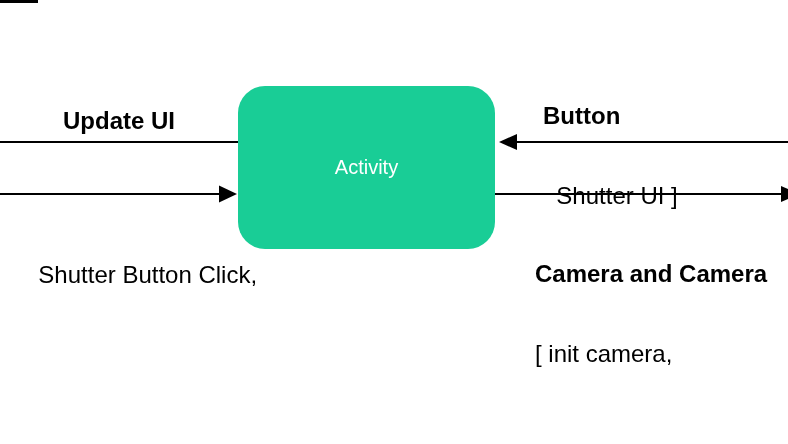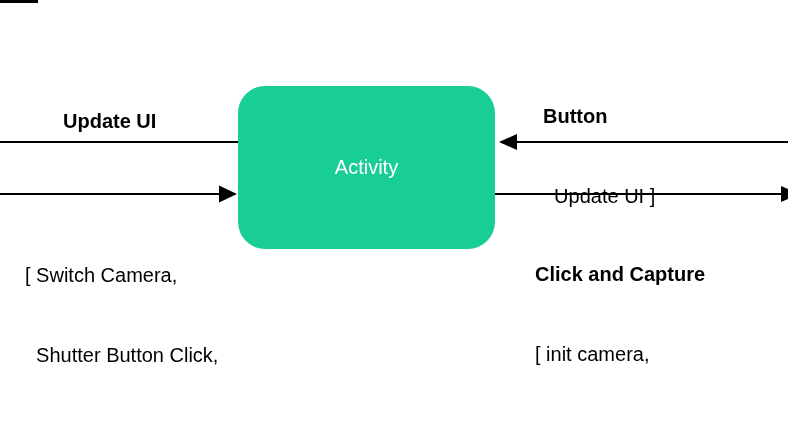--- a/index.html
+++ b/index.html
@@ -44,21 +44,21 @@
     display: flex;
     align-items: center;
     justify-content: center;
   }
   .activity-box .box-label {
     color: var(--box_text, #FFFFFF);
     font-size: 20px;
   }
   .txt {
     position: absolute;
-    font-size: 20px;
+    font-size: 24px;
     line-height: 26.5px;
     white-space: pre;
   }
   .bold { font-weight: bold; }
   .update-ui-label { left: 63px;  top: 108px; }
   .actions-block   { left: 25px;  top: 209px; }
   .state-block     { left: 543px; top: 50px;  }
   .ops-block       { left: 535px; top: 208px; }
 </style>
 </head>
@@ -82,34 +82,33 @@
     <polygon points="781,186 799,194 781,202"></polygon>
   </svg>
 
   <div class="activity-box">
     <span class="box-label">Activity</span>
   </div>
 
   <div class="txt bold update-ui-label">Update UI</div>
 
   <div class="txt actions-block">
-    <div>[ Switch Camera,</div>
     <div>  Shutter Button Click,</div>
     
     
     
   </div>
 
   <div class="txt state-block">
     <div class="bold">Button</div>
-    <div>  Update UI ]</div>
+    <div>  Shutter UI ]</div>
   </div>
 
   <div class="txt ops-block">
-    <div class="bold">Click and Capture</div>
+    <div class="bold">Camera and Camera</div>
     <div>[ init camera,</div>
     
     
     
     
     
   </div>
 
 </div>
 

